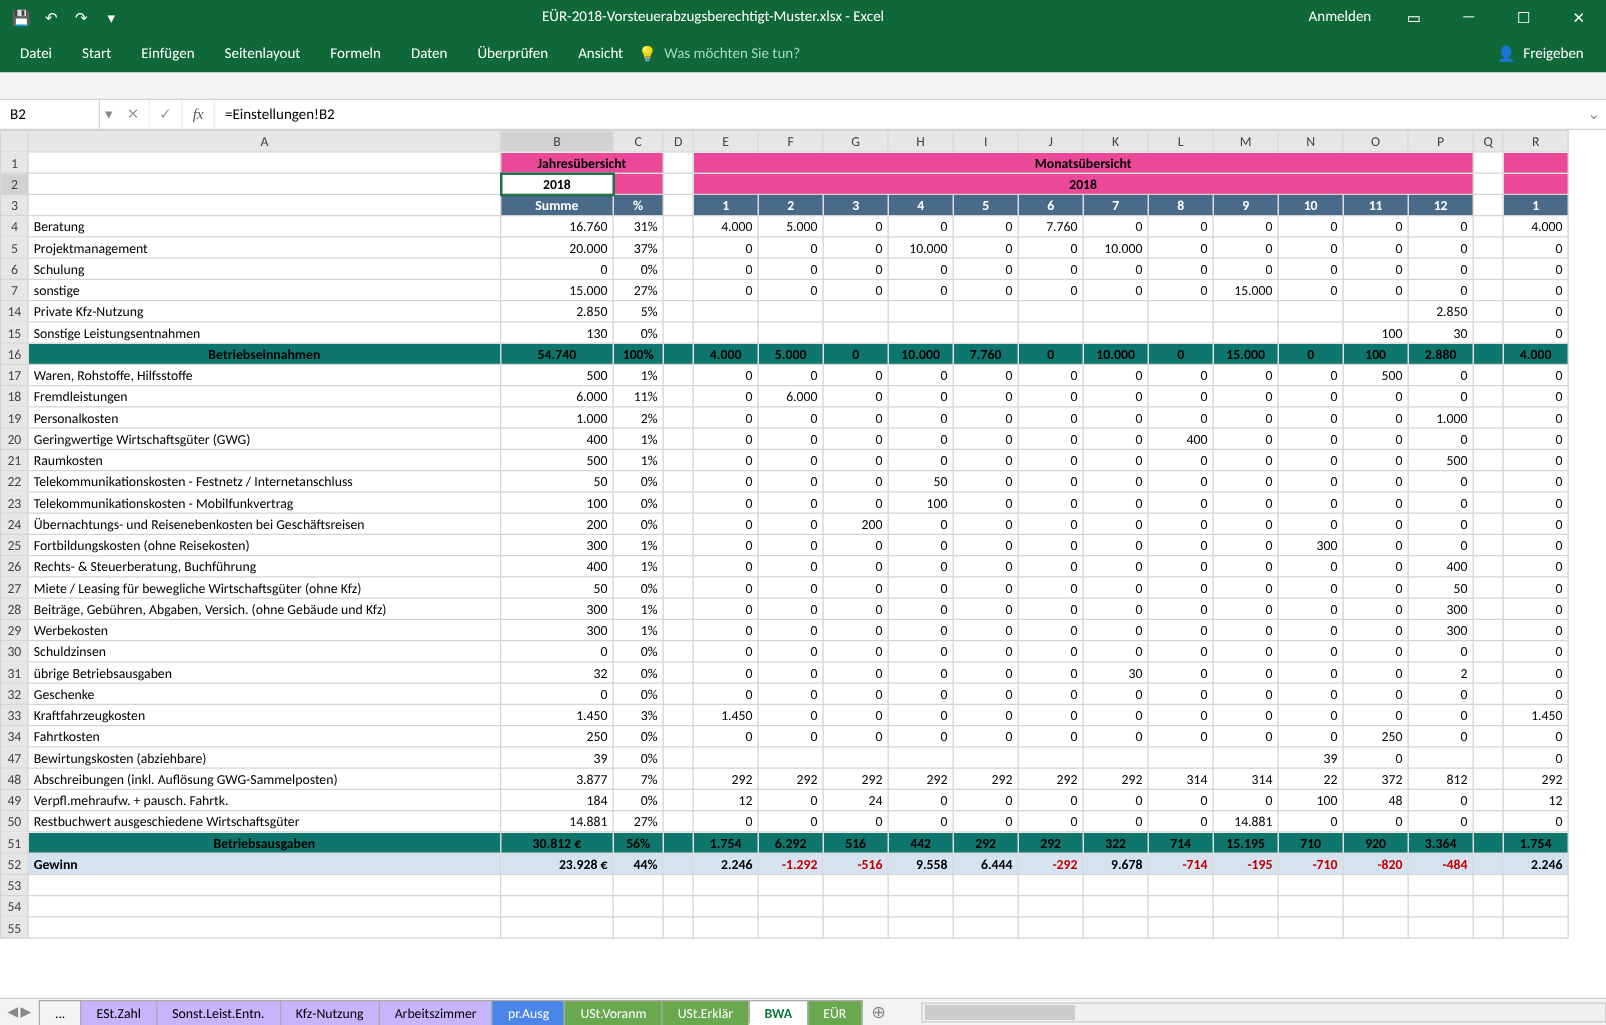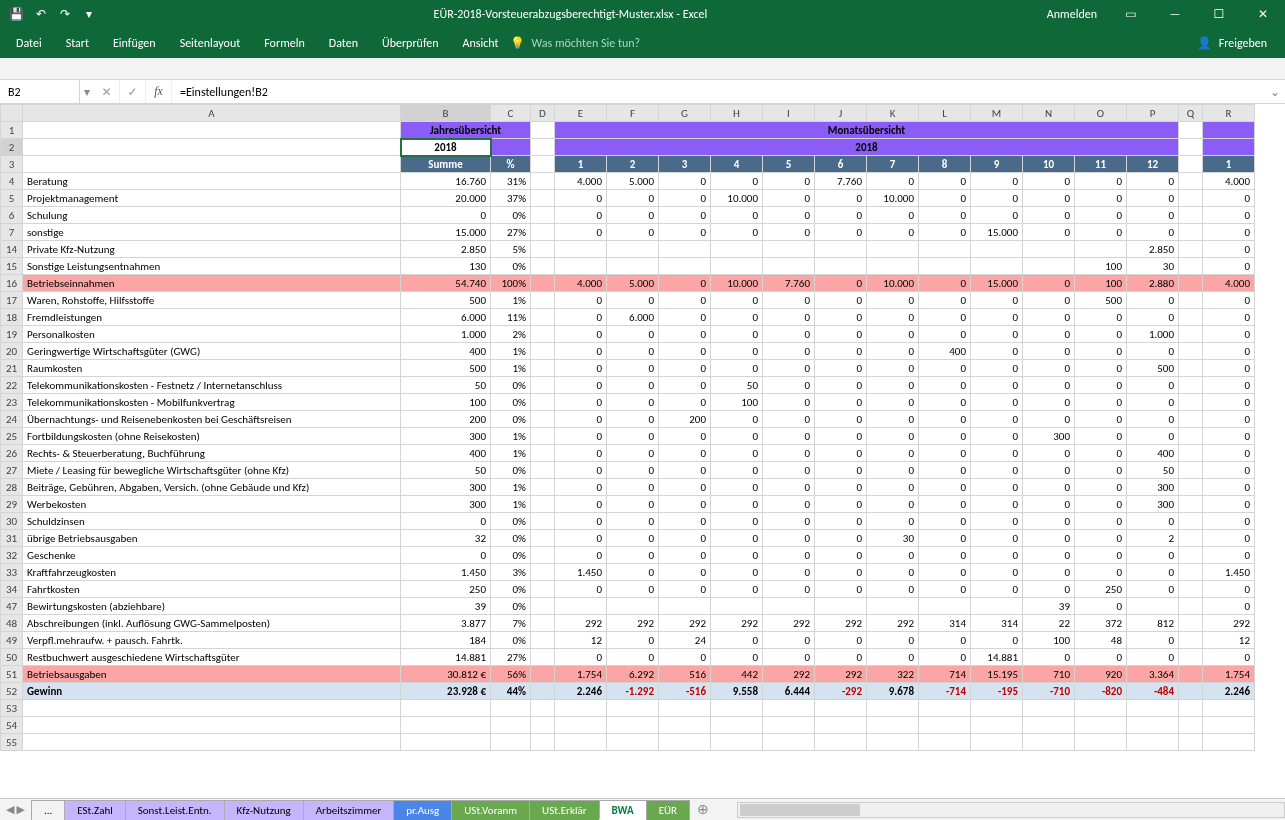--- a/index.html
+++ b/index.html
@@ -25,25 +25,25 @@
 .formula-bar .expand{width:20px;text-align:center;color:#888;cursor:pointer;}
 .grid-wrap{height:694px;overflow:hidden;position:relative;background:#fff;}
 table.grid{border-collapse:collapse;table-layout:fixed;font-size:11px;}
 table.grid th,table.grid td{border:1px solid #d4d4d4;height:17px;padding:0 4px;overflow:hidden;white-space:nowrap;text-overflow:clip;}
 table.grid th{background:#e6e6e6;font-weight:normal;text-align:center;color:#444;font-size:11px;}
 table.grid th.sel{background:#d2d2d2;}
 th.corner{background:#e6e6e6;width:22px;}
 th.rowh{width:22px;text-align:center;background:#e6e6e6;}
 td.num{text-align:right;}
 td.txt{text-align:left;}
-td.hdr-blue{background:#8b5cf6;text-align:center;font-weight:bold;border:1px solid #888;}
+td.hdr-blue{background:#ec4899;text-align:center;font-weight:bold;border:1px solid #888;}
 td.hdr-dark{background:#4a6a8a;color:#fff;text-align:center;font-weight:bold;border:1px solid #888;}
 td.sel{background:#fff;outline:2px solid #217346;outline-offset:-1px;text-align:center;font-weight:bold;border:1px solid #888;}
 td.bold-row td,tr.bold-row td{font-weight:bold;background:#e8e8e8;}
-tr.bold-row td{background:#fca5a5;font-weight:normal;}
+tr.bold-row td{background:#0f766e;font-weight:bold;text-align:center;}
 tr.gewinn td{background:#d5e3f0;font-weight:bold;}
 .neg{color:#c00000;}
 .sheet-tabs{height:22px;display:flex;align-items:center;border-top:1px solid #ccc;background:#f3f3f3;font-size:11px;}
 .sheet-tabs .nav{display:flex;gap:2px;padding:0 6px;color:#888;}
 .sheet-tabs .nav span{cursor:pointer;}
 .sheet-tabs .stab{padding:0 12px;height:20px;line-height:20px;border:1px solid #aaa;border-bottom:none;margin-right:-1px;cursor:pointer;}
 .sheet-tabs .yellow{background:#c4b5fd;}
 .sheet-tabs .blue{background:#4a86e8;color:#fff;}
 .sheet-tabs .green{background:#6aa84f;color:#fff;}
 .sheet-tabs .active{background:#fff;color:#0a7a3a;font-weight:bold;border-bottom:2px solid #fff;}

